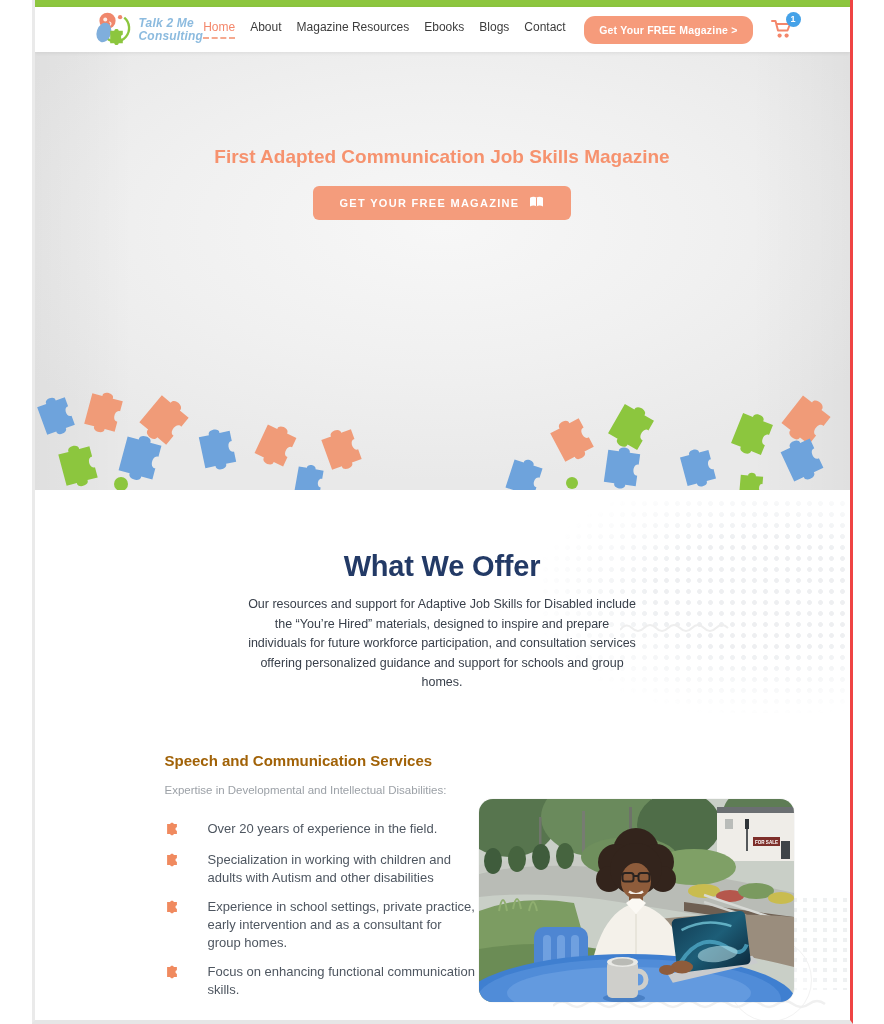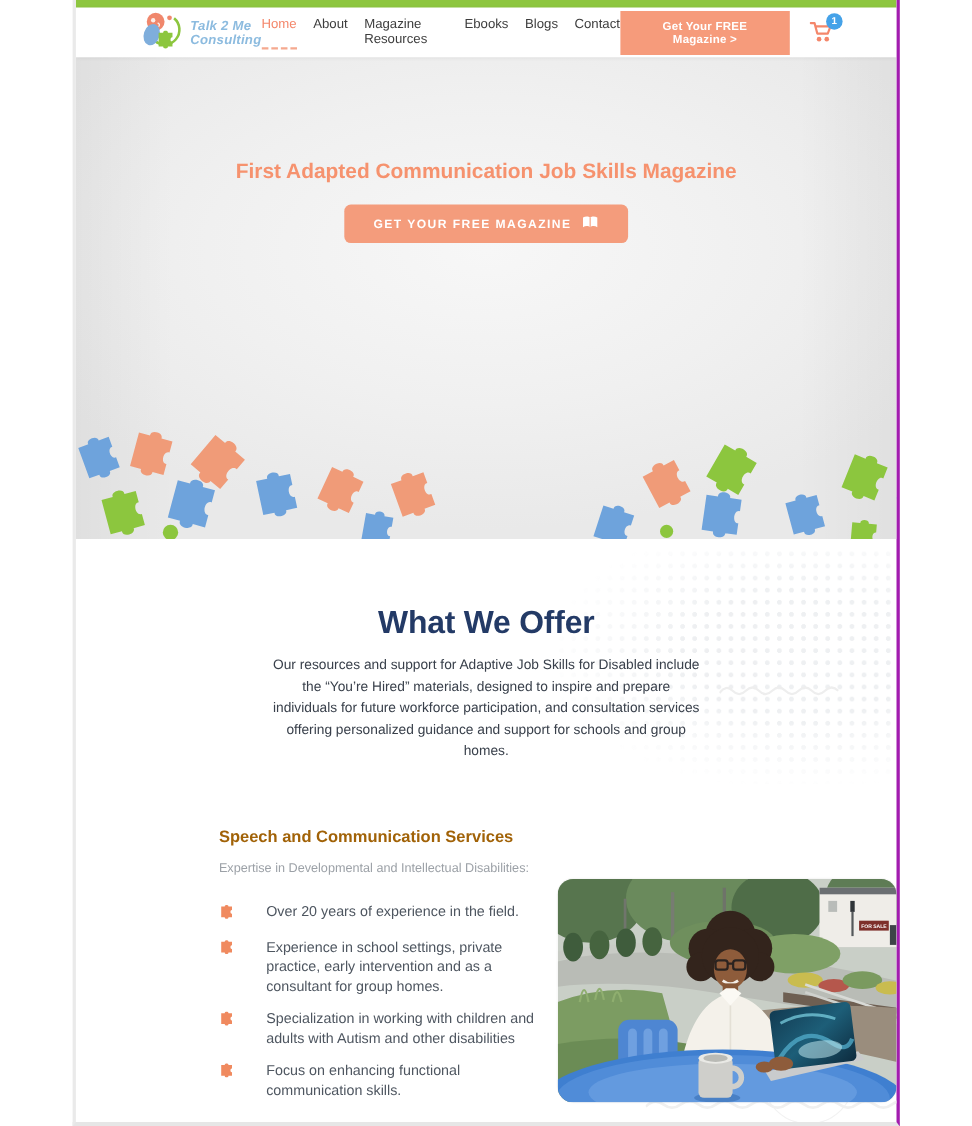--- a/index.html
+++ b/index.html
@@ -1,32 +1,32 @@
 <!DOCTYPE html>
 <html><head>
 <meta charset="utf-8">
 <title>Talk 2 Me Consulting</title>
 <style>
   * { margin:0; padding:0; box-sizing:border-box; }
   body { background:#fff; font-family:"Liberation Sans", sans-serif; }
-  .page { width:752px; height:1024px; margin:0 auto; position:relative; overflow:hidden;
-          background:#fff; border-left:3px solid #EAEAEA; border-right:3px solid #a21caf; border-bottom:4px solid #E6E6E6; }
+  .page { width:821px; height:1024px; margin:0 auto; position:relative; overflow:hidden;
+          background:#fff; border-left:3px solid #EAEAEA; border-right:3px solid #ef4444; border-bottom:4px solid #E6E6E6; }
 
   
   .topbar { height:7px; background:#8DC63F; }
 
   
   .header { height:45px; background:#fff; display:flex; align-items:center; padding:0 55px 0 57px;
             position:relative; z-index:6; box-shadow:0 1px 4px rgba(0,0,0,.08); }
   .logo { display:flex; align-items:center; gap:7px; cursor:pointer; }
   .logo-text { color:#8CBBDF; font-size:12px; font-weight:700; font-style:italic; line-height:1.08; letter-spacing:.2px; }
   .nav { display:flex; gap:15px; }
   .nav-item { font-size:12px; color:#3D3D3D; font-weight:500; cursor:pointer; padding-bottom:3px; }
   .nav-item.active { color:#F4876B; border-bottom:2px dashed #F5A98F; }
-  .header-cta { margin-left:auto; background:#F69B7B; color:#fff; border:none; border-radius:0;
+  .header-cta { margin-left:auto; background:#F69B7B; color:#fff; border:none; border-radius:11px;
                 font-family:inherit; font-size:10.5px; font-weight:600; padding:8px 15px; cursor:pointer; letter-spacing:.2px; }
   .cart { margin-left:18px; position:relative; cursor:pointer; width:24px; height:22px; }
   .cart-badge { position:absolute; top:-7px; right:-6px; background:#45A2E8; color:#fff; width:15px; height:15px;
                 border-radius:50%; font-size:9px; font-weight:700; display:flex; align-items:center; justify-content:center; }
 
   
   .hero { height:438px; position:relative; overflow:hidden;
           background:
             linear-gradient(90deg, rgba(0,0,0,.045), rgba(0,0,0,0) 12%, rgba(0,0,0,0) 88%, rgba(0,0,0,.04)),
             radial-gradient(ellipse 62% 58% at 50% 40%, #F7F7F7 0%, #F0F0F0 55%, #E9E9E9 100%); }
@@ -186,28 +186,28 @@
               <svg width="14" height="14" viewBox="0 0 100 100">
                   <use href="#pz" fill="#F08A5F"></use>
                 </svg></span>
             <span class="bullet-text">Over 20 years of experience in the field.</span>
           </div>
           <div class="bullet">
             <span class="bullet-icon">
               <svg width="14" height="14" viewBox="0 0 100 100">
                   <use href="#pz" fill="#F08A5F"></use>
                 </svg></span>
-            <span class="bullet-text">Experience in school settings, private practice, early intervention and as a consultant for group homes.</span>
+            <span class="bullet-text">Specialization in working with children and adults with Autism and other disabilities</span>
           </div>
           <div class="bullet">
             <span class="bullet-icon">
               <svg width="14" height="14" viewBox="0 0 100 100">
                   <use href="#pz" fill="#F08A5F"></use>
                 </svg></span>
-            <span class="bullet-text">Specialization in working with children and adults with Autism and other disabilities</span>
+            <span class="bullet-text">Experience in school settings, private practice, early intervention and as a consultant for group homes.</span>
           </div>
           <div class="bullet">
             <span class="bullet-icon">
               <svg width="14" height="14" viewBox="0 0 100 100">
                   <use href="#pz" fill="#F08A5F"></use>
                 </svg></span>
             <span class="bullet-text">Focus on enhancing functional communication skills.</span>
           </div>
         </div>
       </div>

